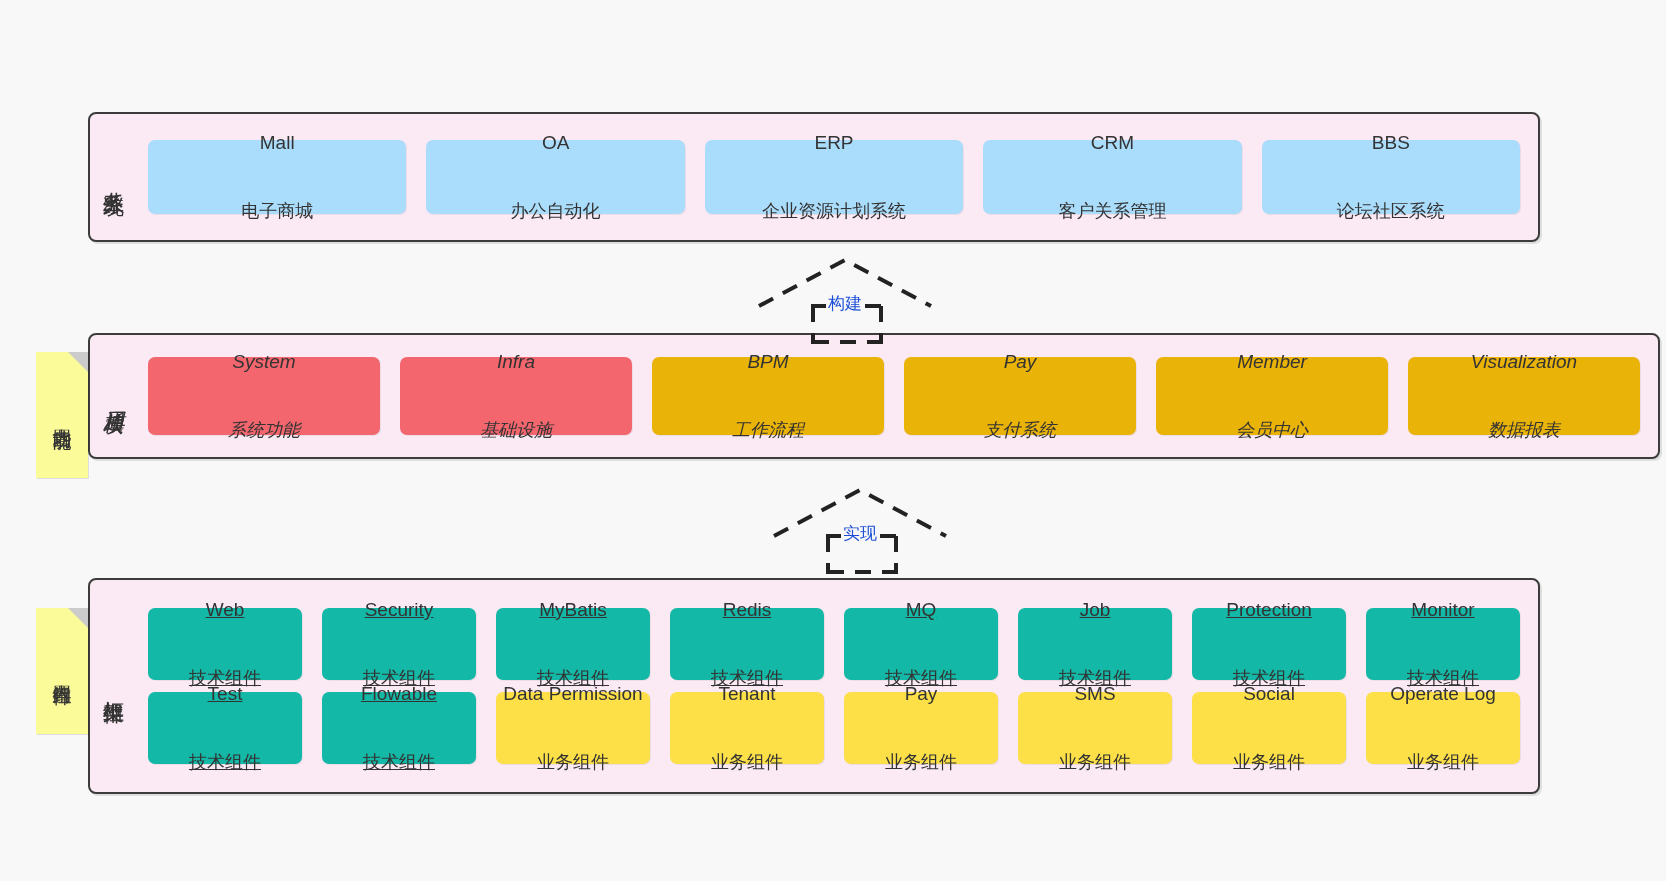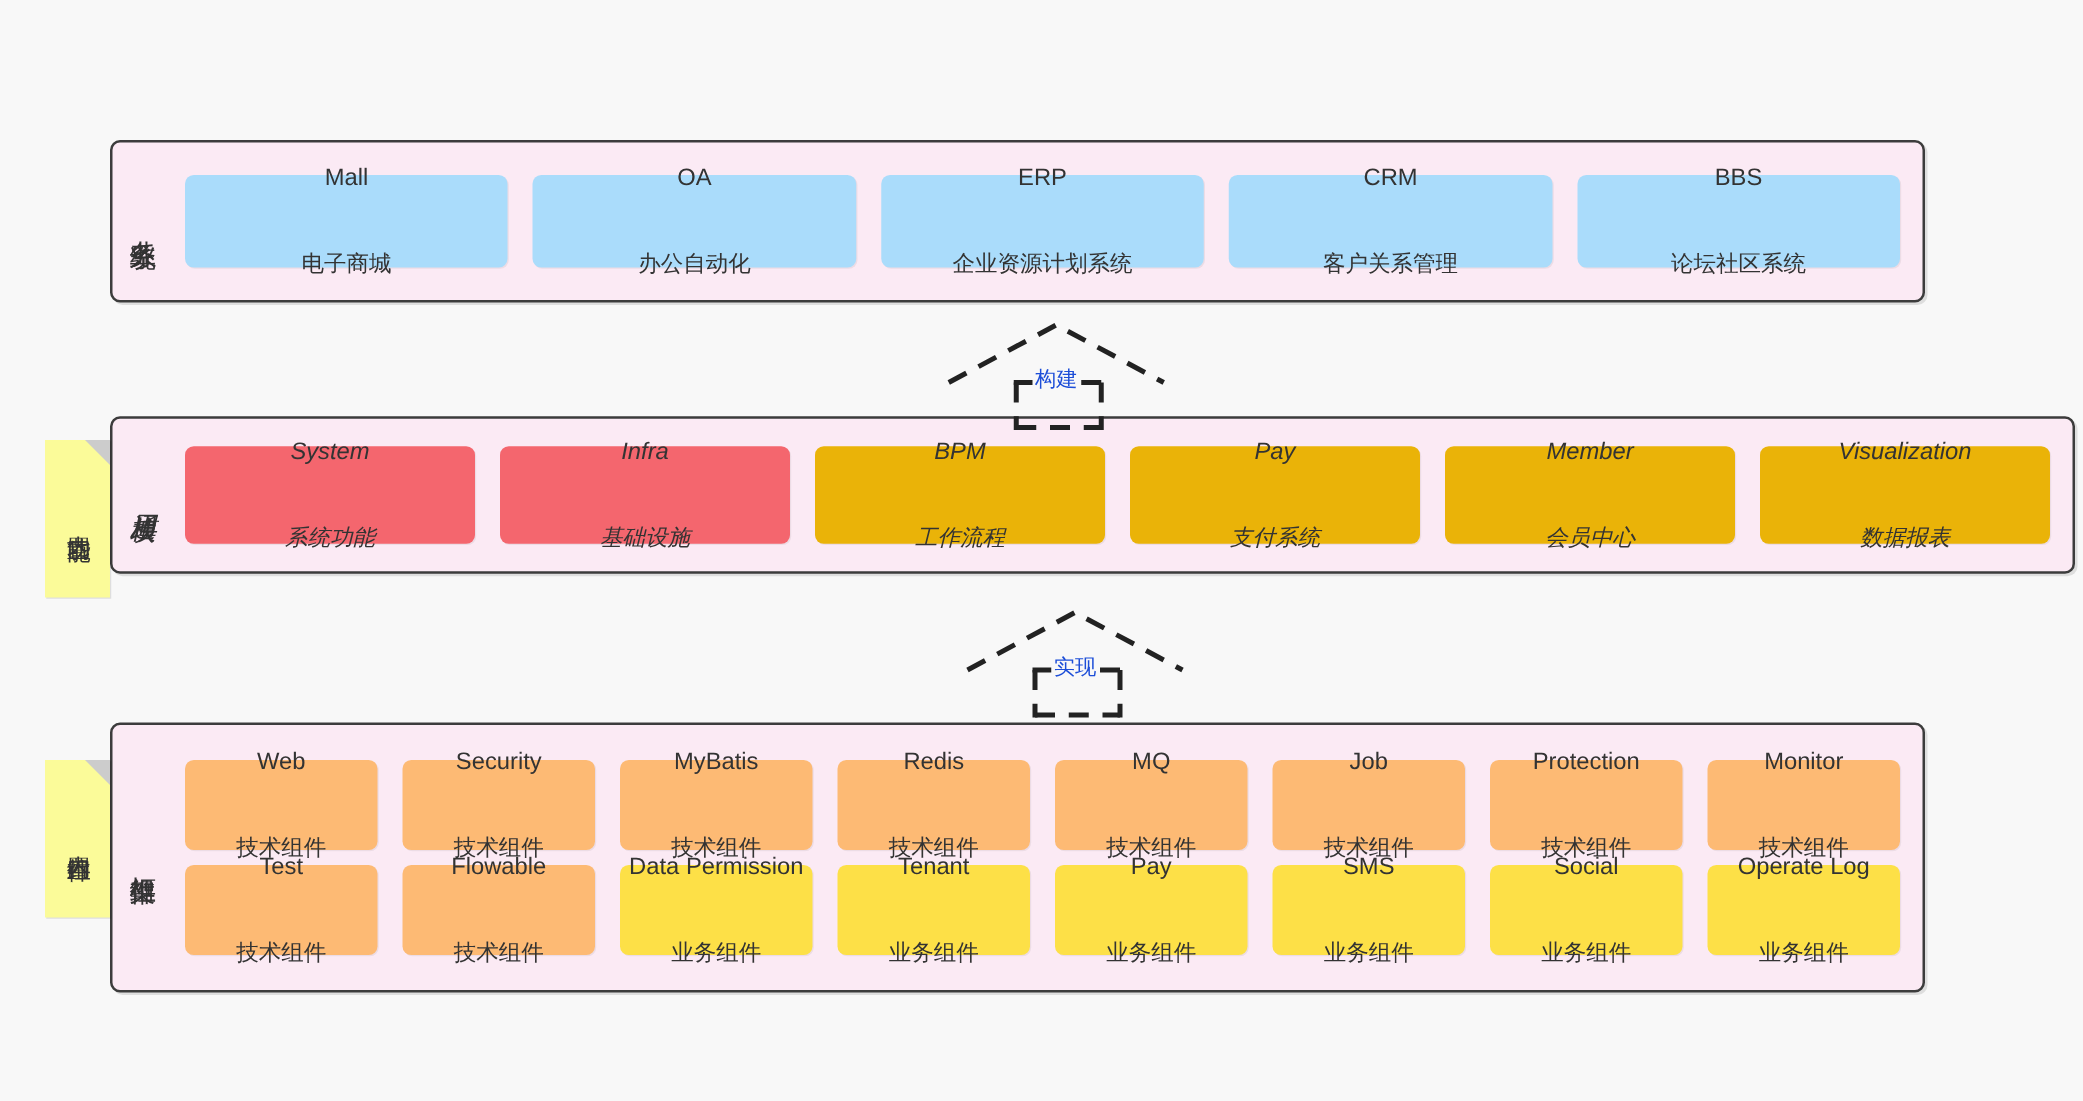--- a/index.html
+++ b/index.html
@@ -69,21 +69,21 @@
     line-height: 1.30;
     box-shadow: 1px 1px 0 rgba(0,0,0,0.06);
   }
   .box .t-en { font-size: 19px; }
   .box .t-cn { font-size: 18px; margin-top: 44px; }
 
   
   .blue   { background: #aadcfb; }
   .red    { background: #f4666e; }
   .pink   { background: #eab308; }
-  .green  { background: #fdba74; }
+  .green  { background: #14b8a6; text-decoration: underline; }
   .green2 { background: #fde047; }
 
   
   #layer-business {
     left: 88px;  top: 112px;  width: 1452px; height: 130px;
   }
   #layer-business .box { height: 74px; }
 
   
   #layer-common {

